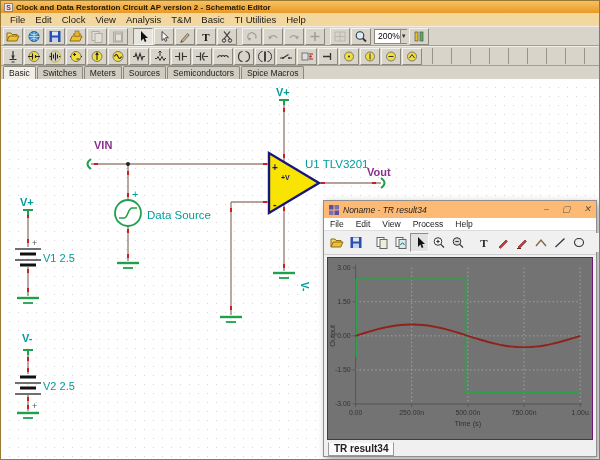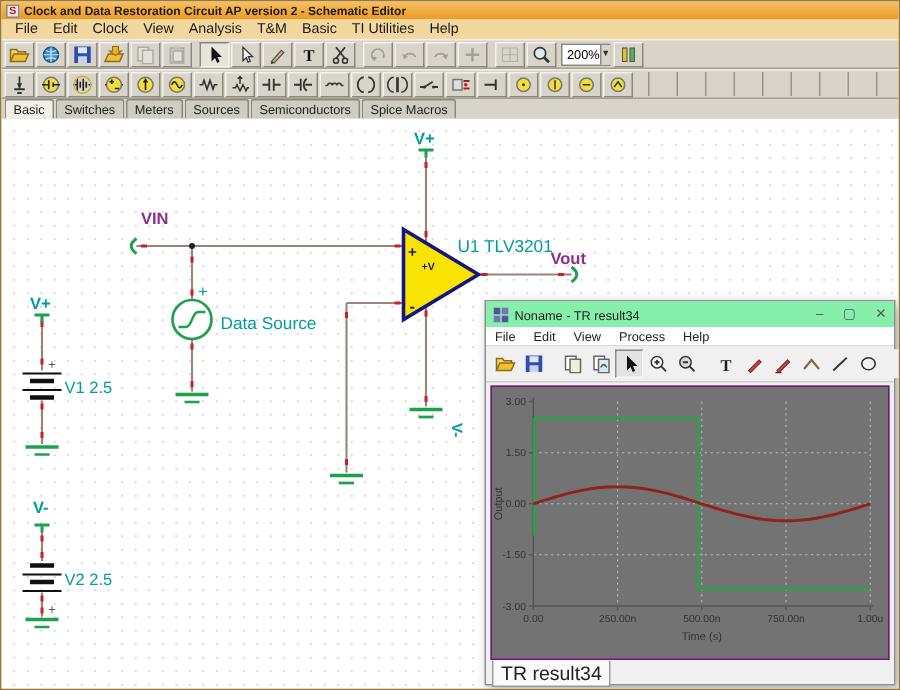--- a/index.html
+++ b/index.html
@@ -18,34 +18,34 @@
   .zoomsel .dd { width:11px; height:13px; background:#d8d4ca; border-left:1px solid #8c887e; display:flex; align-items:center; justify-content:center; font-size:6px; color:#333; }
   .vline { width:1px; height:16px; background:#9a958b; margin:0 9px; flex:none; }
   .tabrow { height:14px; background:#d8d4ca; display:flex; align-items:flex-end; padding-left:2px; border-bottom:1px solid #9a958b; }
   .ctab { font-size:8.5px; padding:1px 5px 1px; border:1px solid #8c887e; border-bottom:none; background:#cfccc2; margin-right:1px; border-radius:2px 2px 0 0; color:#222; }
   .ctab.active { background:#f2efe8; }
   .canvas { position:absolute; top:78px; left:0; width:600px; height:382px; background:#fff;
             background-image:radial-gradient(#d6d6d6 0.6px, transparent 0.95px); background-size:9px 9px; background-position:4px 4px; }
   .schsvg { position:absolute; inset:0; }
   
   .plotwin { position:absolute; left:322px; top:199px; width:274px; height:257px; background:#f0f0f0; border:1px solid #8f8f8f; box-shadow:3px 3px 8px rgba(0,0,0,.35); display:flex; flex-direction:column; }
-  .ptitle { height:17px; background:#86efac; display:flex; align-items:center; padding:0 5px; font-size:8.5px; color:#222; flex:none; }
+  .ptitle { height:17px; background:#fdba74; display:flex; align-items:center; padding:0 5px; font-size:8.5px; color:#222; flex:none;font-style:italic; }
   .picon { width:10px; height:10px; margin-right:4px; flex:none; }
   .pcontrols { margin-left:auto; display:flex; gap:13px; color:#555; font-size:9px; align-items:center; }
   .pcontrols span { cursor:default; line-height:1; }
   .pmenu { height:13px; background:#fff; border-bottom:1px solid #dcdcdc; display:flex; align-items:center; font-size:8.5px; color:#222; flex:none; }
   .pmenu span { padding:0 6px; }
   .ptb { height:24px; background:#f0f0f0; display:flex; align-items:center; padding:0 3px; border-bottom:1px solid #cfcfcf; flex:none; }
   .pbtn { width:19px; height:19px; display:flex; align-items:center; justify-content:center; border:1px solid #f0f0f0; background:#f0f0f0; margin-right:0; flex:none; }
   .pbtn.pressed { border-color:#8c8c8c #f8f8f8 #f8f8f8 #8c8c8c; background:#e2e2e2; }
   .pgap { width:7px; flex:none; }
   .plotarea { flex:1; background:#737373; margin:2px 3px; border:1px solid #701a75; position:relative; }
   .plotarea svg { position:absolute; inset:0; width:100%; height:100%; }
   .ptabs { height:14px; display:flex; align-items:center; padding-left:4px; background:#f0f0f0; flex:none; }
-  .ptab { font-size:13px; border:1px solid #9a9a9a; border-top:1px solid #f0f0f0; background:#fafafa; padding:0 5px 1px; color:#222; }
+  .ptab { font-size:10px; border:1px solid #9a9a9a; border-top:1px solid #f0f0f0; background:#fafafa; padding:0 5px 1px; color:#222;font-weight:bold; }
 </style>
 </head>
 <body>
 
 <div class="app">
 
   <div class="titlebar">
     <div class="appicon">
         <span>S</span>
       </div>

